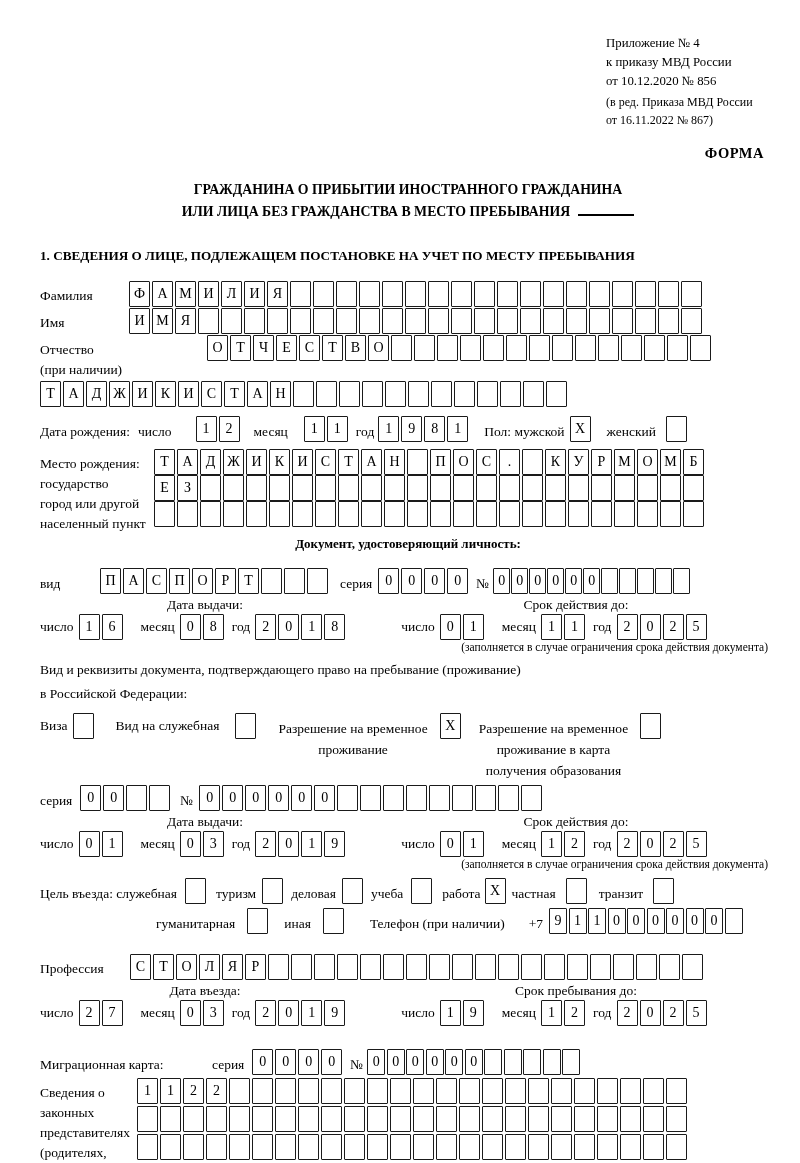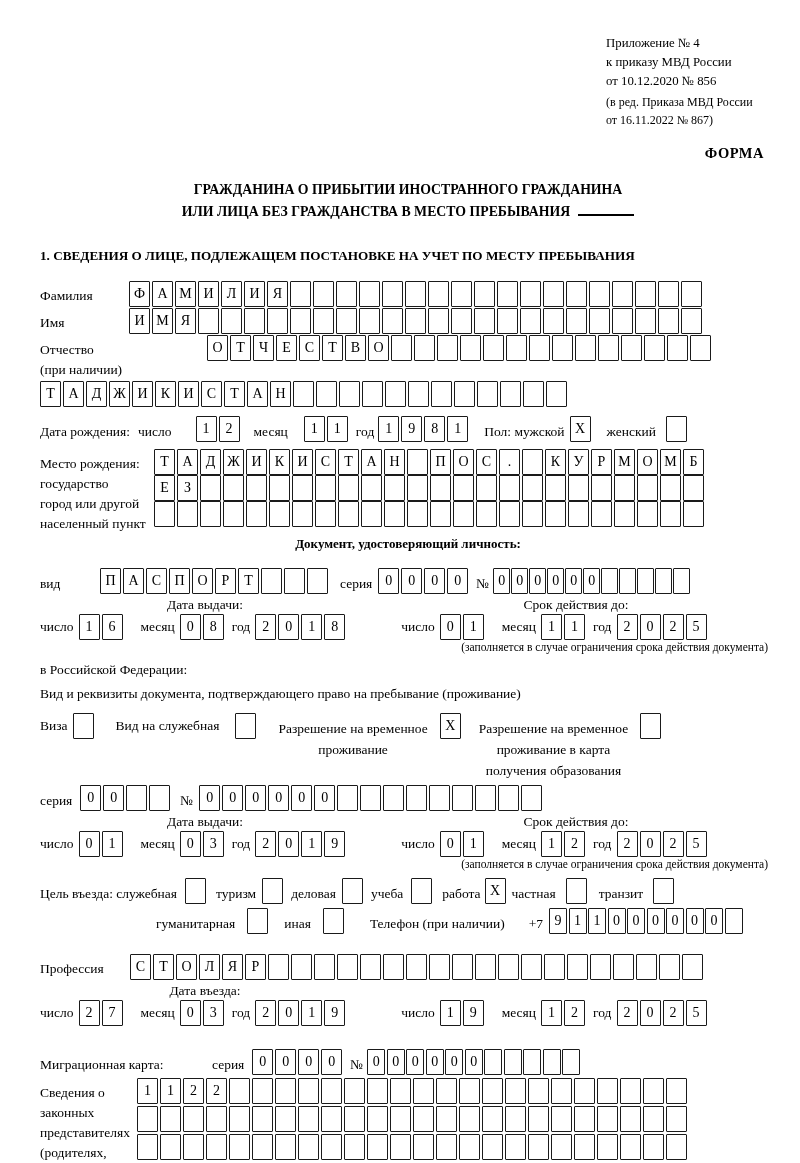--- a/index.html
+++ b/index.html
@@ -387,22 +387,22 @@
           <span class="cell">2</span>
           <span class="cell">0</span>
           <span class="cell">2</span>
           <span class="cell">5</span>
         </span>
     </span>
   </div>
   <div class="noter">(заполняется в случае ограничения срока действия документа)</div>
 
   <div class="ptext">
+    <div>Вид и реквизиты документа, подтверждающего право на пребывание (проживание)</div>
     <div>в Российской Федерации:</div>
-    <div>Вид и реквизиты документа, подтверждающего право на пребывание (проживание)</div>
   </div>
 
   <div class="vrow">
     <span class="vt">Виза</span>
     <span class="cell chk"></span>
     <span class="vt gap20">Вид на служебная</span>
     <span class="cell gap16"></span>
     <span class="vcenter gap20">
       <span>Разрешение на временное</span><br>
       <span>проживание</span>
@@ -554,20 +554,21 @@
         <span class="cell"></span>
         <span class="cell"></span>
         <span class="cell"></span>
         <span class="cell"></span>
         <span class="cell"></span>
       </div>
   </div>
 
   <div class="dlabels">
     <span class="dlab1">Дата въезда:</span>
+    <span class="dlab2">Срок пребывания до:</span>
   </div>
   <div class="drow">
     <span class="dgroup">
       <span class="dlbl">число</span>
       <span class="boxes">
           <span class="cell">2</span>
           <span class="cell">7</span>
         </span>
       <span class="dlbl mlab">месяц</span>
       <span class="boxes">

